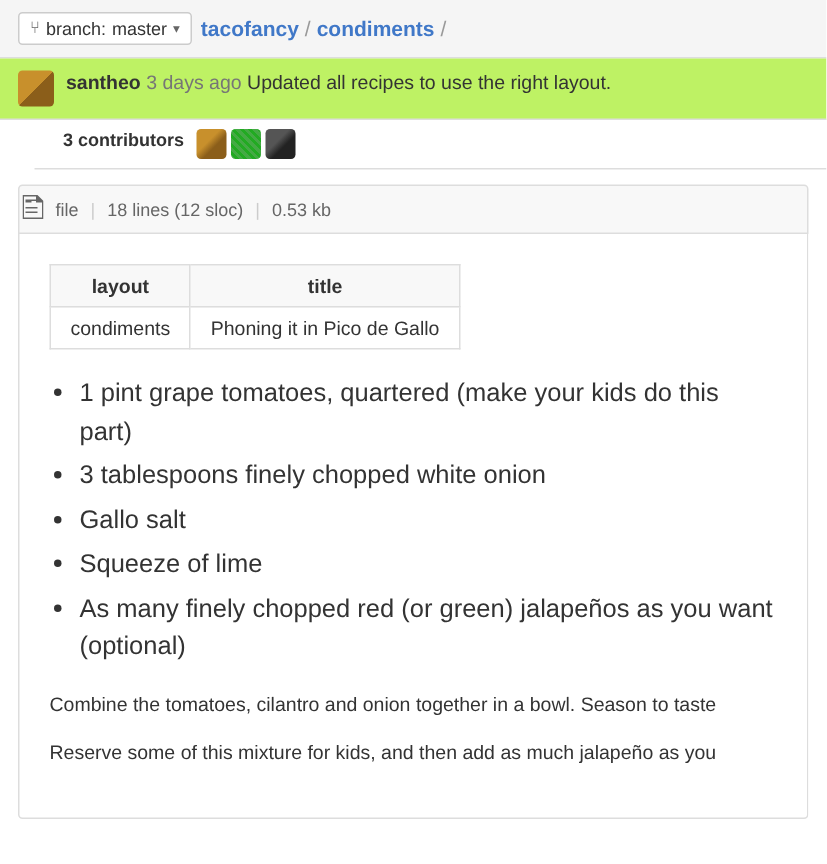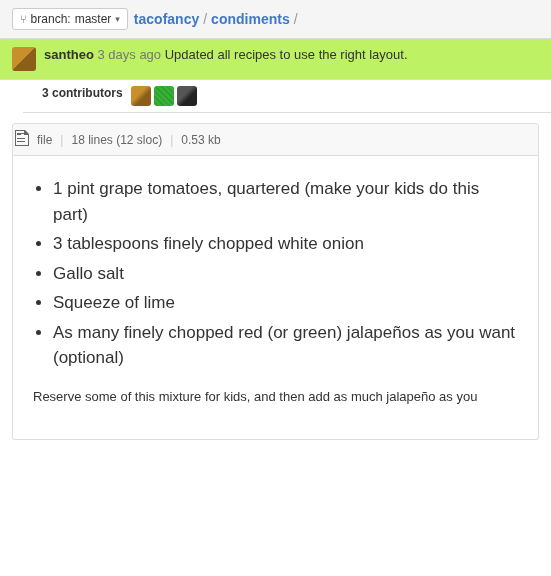--- a/index.html
+++ b/index.html
@@ -251,24 +251,39 @@
   </span>
   <span>file</span>
   <span class="file-info-divider">|</span>
   <span class="file-info-item">18 lines (12 sloc)</span>
   <span class="file-info-divider">|</span>
   <span class="file-info-item">0.53 kb</span>
 </div>
 
 <div class="content-area">
 
+  <table class="md-table">
+    <thead>
+      <tr>
+        <th>layout</th>
+        <th>title</th>
+      </tr>
+    </thead>
+    <tbody>
+      <tr>
+        <td>condiments</td>
+        <td>Phoning it in Pico de Gallo</td>
+      </tr>
+    </tbody>
+  </table>
 
 
   <ul class="md-list">
     <li class="list-item">1 pint grape tomatoes, quartered (make your kids do this part)</li>
     <li class="list-item">3 tablespoons finely chopped white onion</li>
     <li class="list-item">Gallo salt</li>
     <li class="list-item">Squeeze of lime</li>
     <li class="list-item">As many finely chopped red (or green) jalapeños as you want (optional)</li>
   </ul>
 
+  <p class="md-para">Combine the tomatoes, cilantro and onion together in a bowl. Season to taste</p>
   <p class="md-para">Reserve some of this mixture for kids, and then add as much jalapeño as you</p>
 </div>
 
 </body></html>

